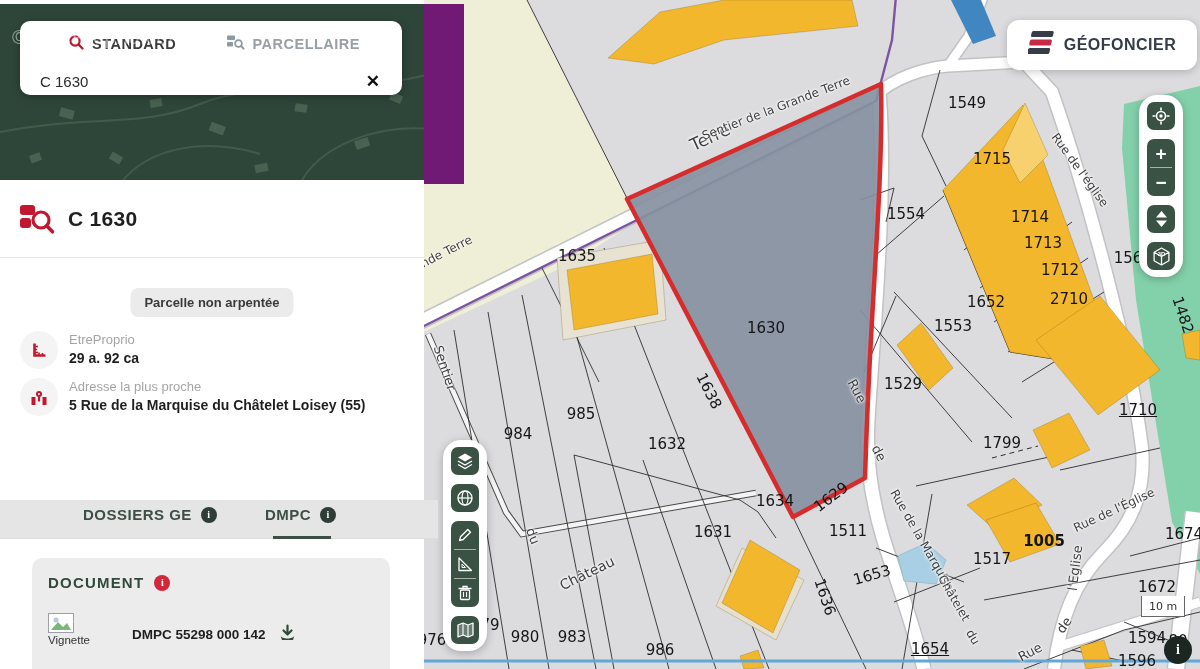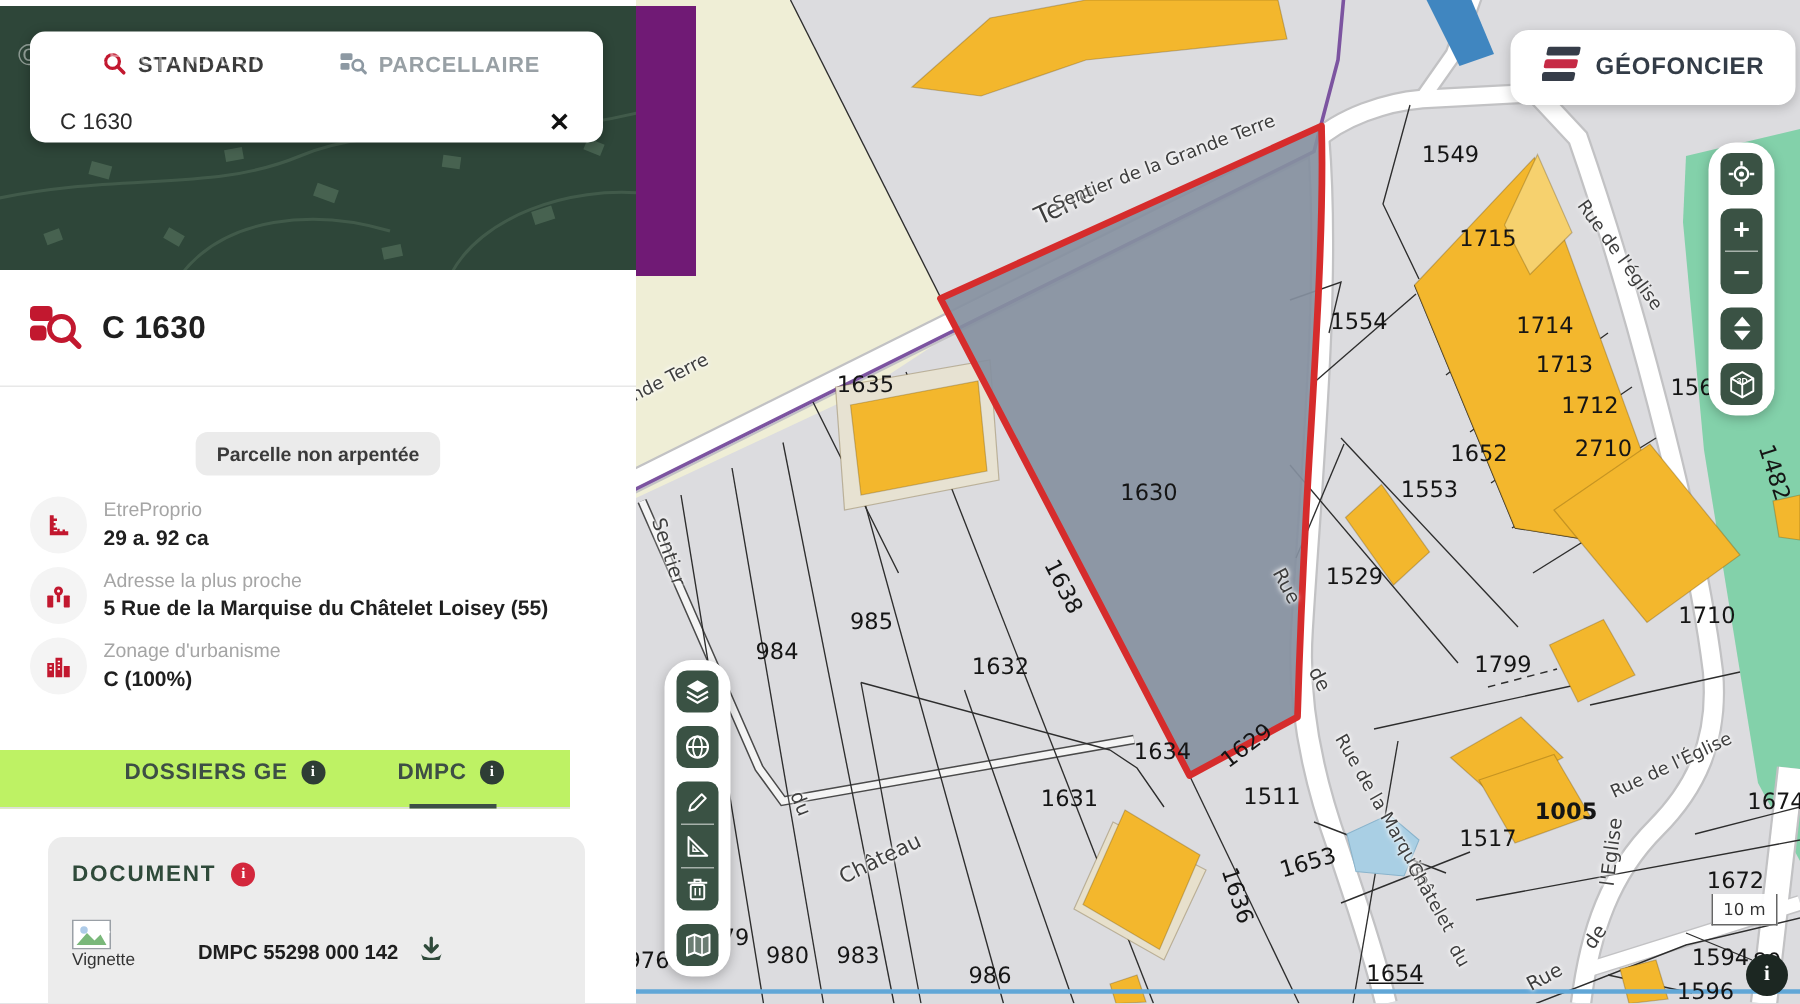--- a/index.html
+++ b/index.html
@@ -50,21 +50,21 @@
 
   .badge{position:absolute;left:50%;top:288px;transform:translateX(-50%);background:#ebebeb;border-radius:8px;padding:7px 14px;font-size:13px;font-weight:bold;color:#3a3a3a;white-space:nowrap;}
 
   .info-rows{position:absolute;left:20px;top:331px;width:384px;}
   .info-row{display:flex;align-items:flex-start;margin-bottom:9px;}
   .info-circle{width:38px;height:38px;border-radius:50%;background:#f4f4f4;display:flex;align-items:center;justify-content:center;flex:0 0 38px;}
   .info-texts{margin-left:11px;padding-top:1px;}
   .info-label{font-size:13px;color:#a5a5a5;margin-bottom:3px;}
   .info-value{font-size:14px;font-weight:bold;color:#1f1f1f;}
 
-  .doc-tabs{position:absolute;left:0;top:500px;width:380px;height:38px;border-bottom:1px solid #ddd;background:#bef264;}
+  .doc-tabs{position:absolute;left:0;top:500px;width:438px;height:38px;border-bottom:1px solid #ddd;background:#e5e5e5;}
   .doc-tab{position:absolute;top:6px;display:flex;align-items:center;gap:9px;font-size:15px;font-weight:bold;color:#3d4f45;letter-spacing:.5px;cursor:pointer;}
   .doc-tab.t1{left:83px;}
   .doc-tab.t2{left:265px;}
   .tab-underline{position:absolute;left:273px;bottom:-1px;width:58px;height:3px;background:#3d4f45;}
   .i-circle{width:16px;height:16px;border-radius:50%;background:#2e3d35;color:#fff;font-size:10px;font-weight:bold;display:inline-flex;align-items:center;justify-content:center;font-family:"Liberation Serif",serif;}
   .i-circle.red{background:#d3273c;}
 
   .doc-card{position:absolute;left:32px;top:558px;width:358px;height:140px;background:#ececec;border-radius:10px;box-sizing:border-box;padding:16px;}
   .doc-title-row{display:flex;align-items:center;gap:10px;}
   .doc-title{font-size:15px;font-weight:800;color:#2f4a3a;letter-spacing:1.2px;}
@@ -190,21 +190,21 @@
         <span class="plabel" style="left: 562px; top: 302px; transform: translate(-50%, -50%) rotate(0deg);">1652</span>
         <span class="plabel" style="left: 529px; top: 326px; transform: translate(-50%, -50%) rotate(0deg);">1553</span>
         <span class="plabel" style="left: 479px; top: 384px; transform: translate(-50%, -50%) rotate(0deg);">1529</span>
         <span class="plabel" style="left: 153px; top: 256px; transform: translate(-50%, -50%) rotate(0deg);">1635</span>
         <span class="plabel" style="left: 342px; top: 328px; transform: translate(-50%, -50%) rotate(0deg);">1630</span>
         <span class="plabel" style="left: 285px; top: 391px; transform: translate(-50%, -50%) rotate(63deg);">1638</span>
         <span class="plabel" style="left: 157px; top: 414px; transform: translate(-50%, -50%) rotate(0deg);">985</span>
         <span class="plabel" style="left: 94px; top: 434px; transform: translate(-50%, -50%) rotate(0deg);">984</span>
         <span class="plabel" style="left: 243px; top: 444px; transform: translate(-50%, -50%) rotate(0deg);">1632</span>
         <span class="plabel" style="left: 578px; top: 443px; transform: translate(-50%, -50%) rotate(0deg);">1799</span>
-        <span class="plabel" style="left: 714px; top: 410px; transform: translate(-50%, -50%) rotate(0deg);">1710</span>
+        <span class="plabel" style="left: 714px; top: 410px; transform: translate(-50%, -50%) rotate(0deg); text-decoration: underline;">1710</span>
         <span class="plabel" style="left: 289px; top: 532px; transform: translate(-50%, -50%) rotate(0deg);">1631</span>
         <span class="plabel" style="left: 351px; top: 501px; transform: translate(-50%, -50%) rotate(0deg);">1634</span>
         <span class="plabel" style="left: 407px; top: 497px; transform: translate(-50%, -50%) rotate(-37deg);">1629</span>
         <span class="plabel" style="left: 424px; top: 531px; transform: translate(-50%, -50%) rotate(0deg);">1511</span>
         <span class="plabel" style="left: 448px; top: 575px; transform: translate(-50%, -50%) rotate(-16deg);">1653</span>
         <span class="plabel" style="left: 401px; top: 597px; transform: translate(-50%, -50%) rotate(72deg);">1636</span>
         <span class="plabel" style="left: 568px; top: 559px; transform: translate(-50%, -50%) rotate(0deg);">1517</span>
         <span class="plabel" style="left: 620px; top: 541px; transform: translate(-50%, -50%) rotate(0deg); font-weight: bold;">1005</span>
         <span class="plabel" style="left: 760px; top: 534px; transform: translate(-50%, -50%) rotate(0deg);">1674</span>
         <span class="plabel" style="left: 733px; top: 587px; transform: translate(-50%, -50%) rotate(0deg);">1672</span>
@@ -414,34 +414,20 @@
               <circle cx="9" cy="5" r="3" fill="#c2182f"></circle>
               <path d="M9,7.5 L9,12.5" stroke="#c2182f" stroke-width="2.2"></path>
               <circle cx="9" cy="5" r="1" fill="#fff"></circle>
             </svg>
         </div>
         <div class="info-texts">
           <div class="info-label">Adresse la plus proche</div>
           <div class="info-value">5 Rue de la Marquise du Châtelet Loisey (55)</div>
         </div>
       </div>
-      <div class="info-row">
-        <div class="info-circle">
-          <svg width="18" height="17" viewBox="0 0 18 17">
-              <rect x="1.5" y="6" width="4.5" height="9.5" fill="#c2182f"></rect>
-              <rect x="7" y="2.5" width="4.5" height="13" fill="#c2182f"></rect>
-              <rect x="12.5" y="8" width="4" height="7.5" fill="#c2182f"></rect>
-              <path d="M3,8 h1.5 M3,10.5 h1.5 M8.5,5 h1.5 M8.5,7.5 h1.5 M8.5,10 h1.5" stroke="#fff" stroke-width="0.9"></path>
-            </svg>
-        </div>
-        <div class="info-texts">
-          <div class="info-label">Zonage d'urbanisme</div>
-          <div class="info-value">C (100%)</div>
-        </div>
-      </div>
     </div>
 
     <div class="doc-tabs">
       <div class="doc-tab t1">
         <span>DOSSIERS GE</span>
         <span class="i-circle">i</span>
       </div>
       <div class="doc-tab t2">
         <span>DMPC</span>
         <span class="i-circle">i</span>

